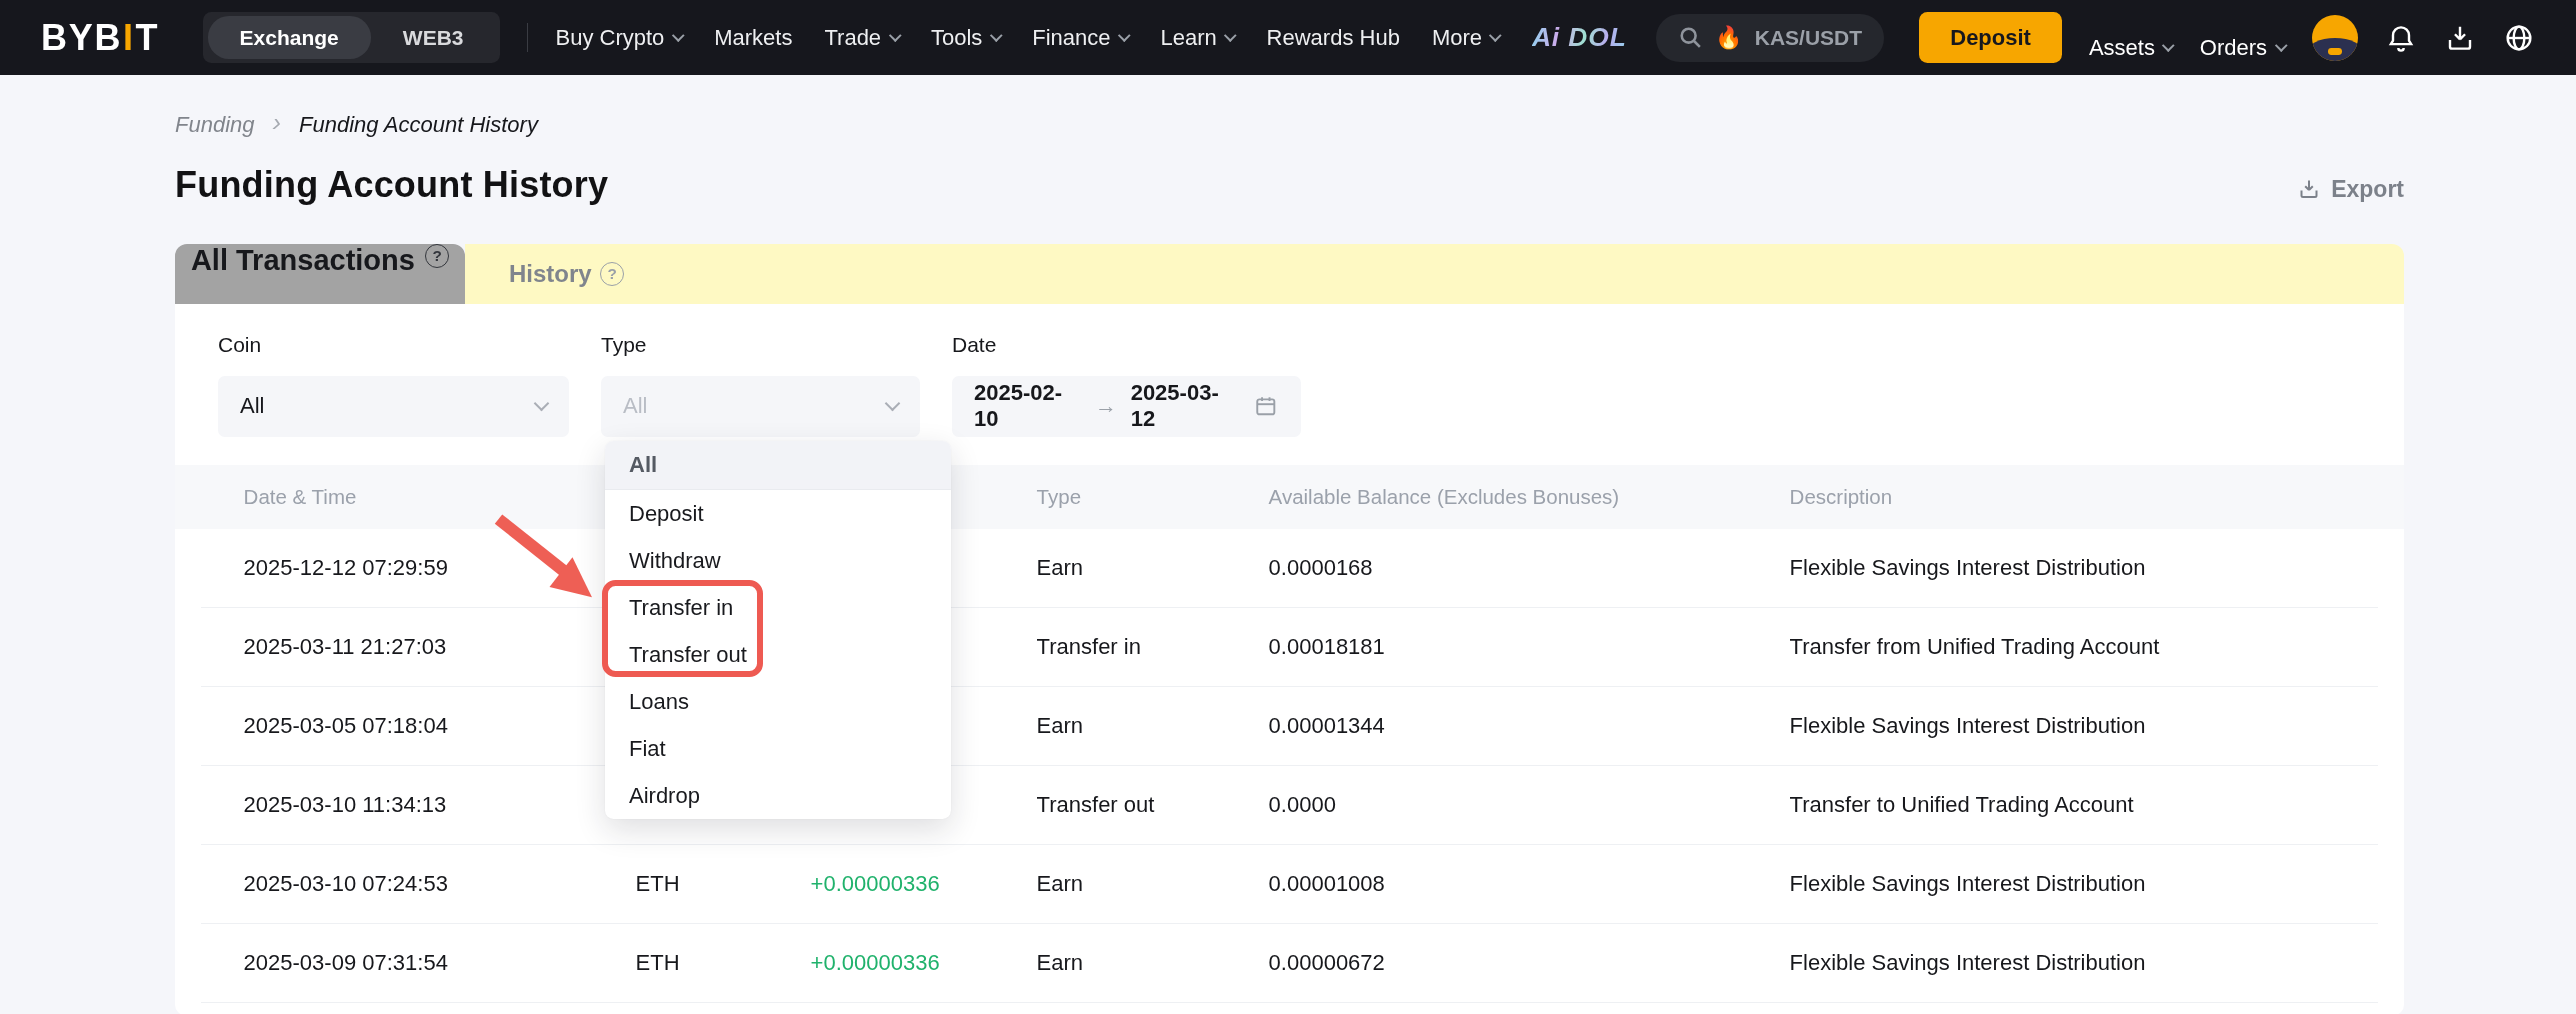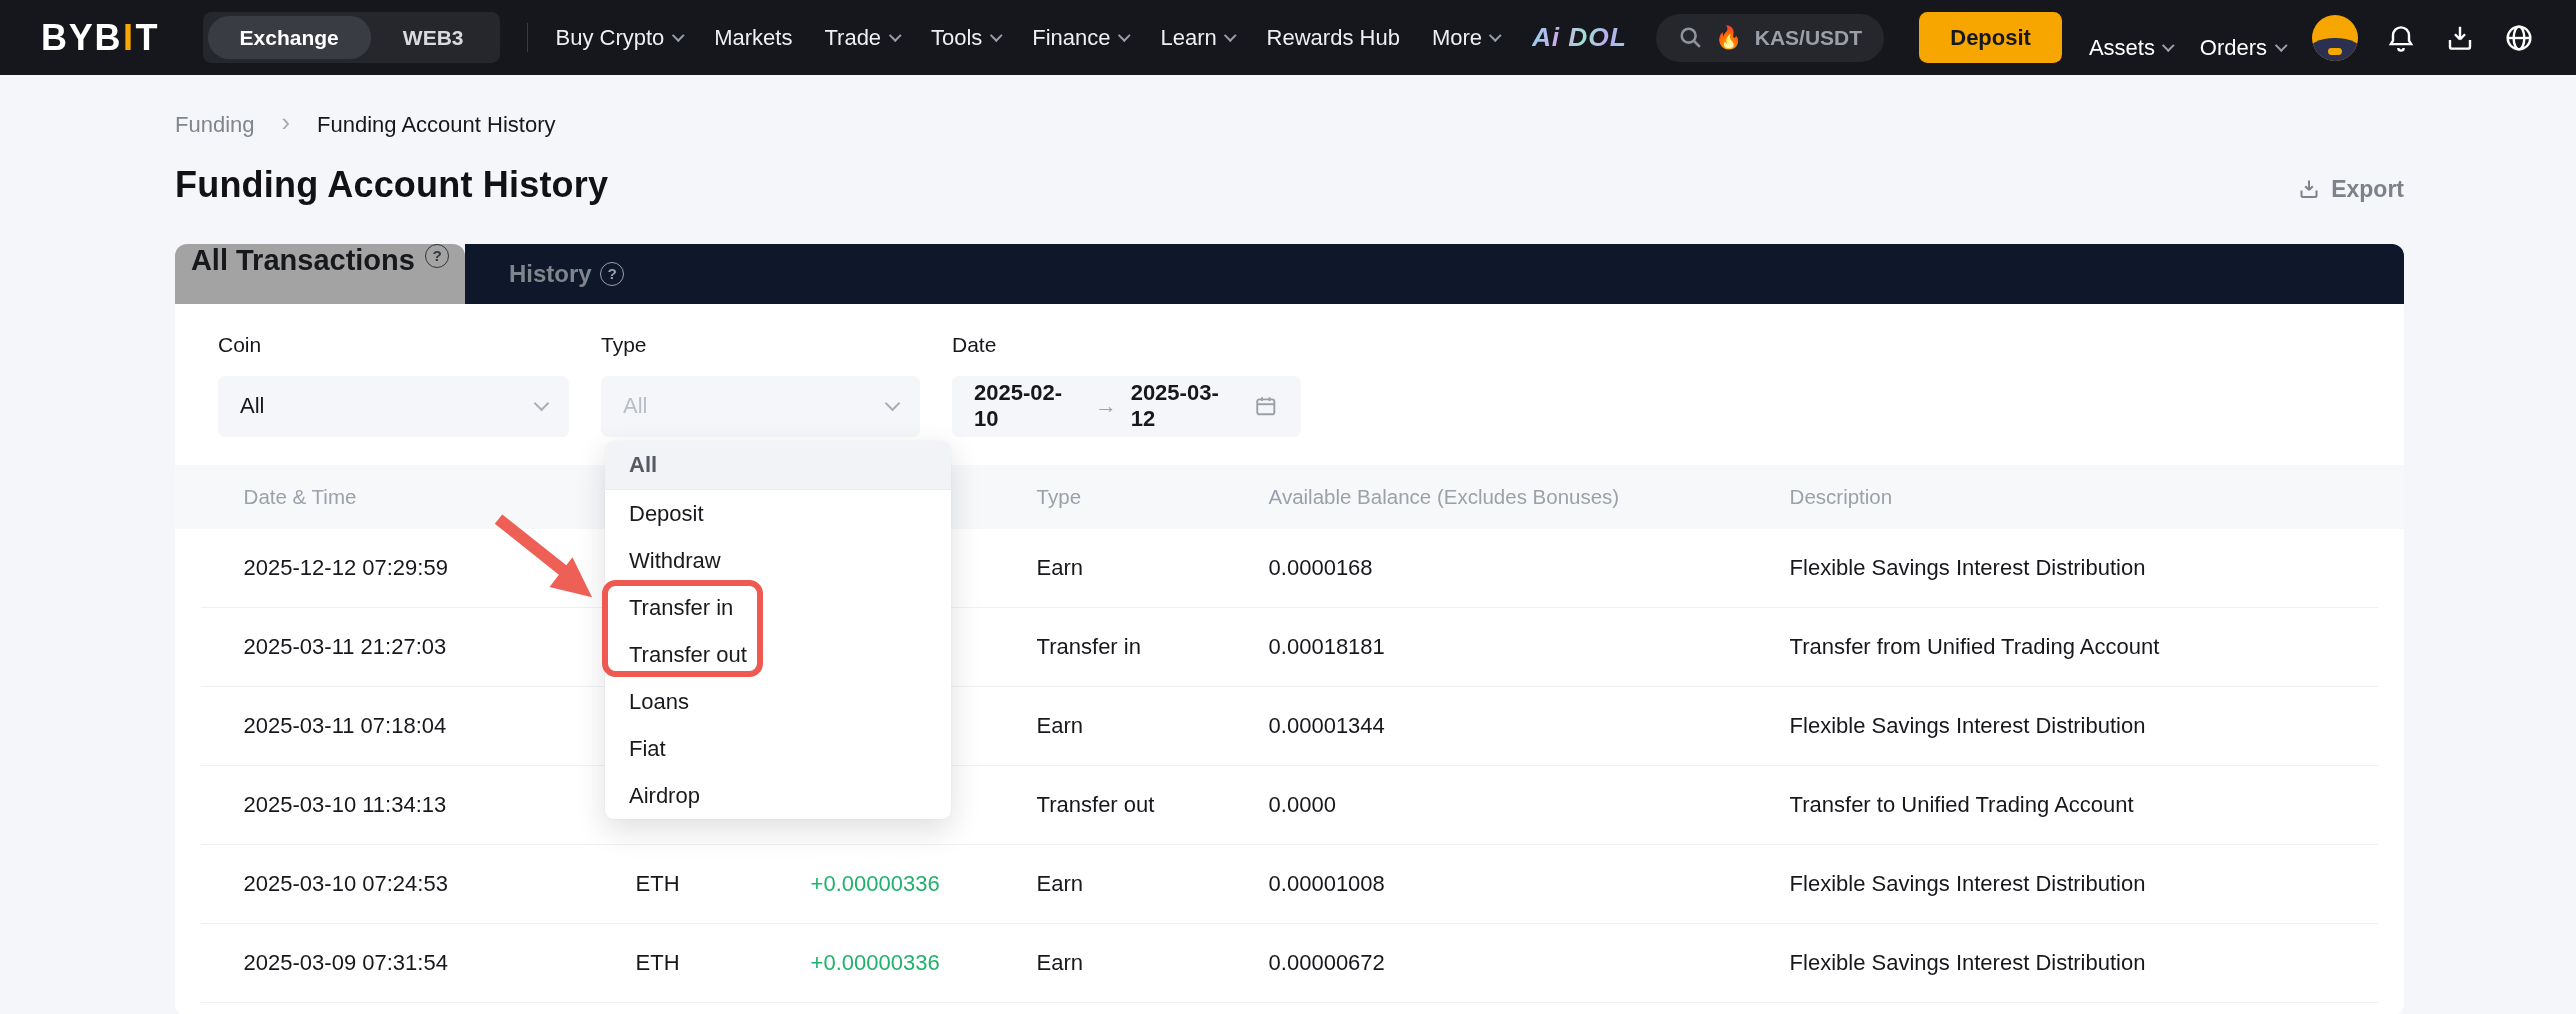--- a/index.html
+++ b/index.html
@@ -42,36 +42,36 @@
     font-size:22px; font-weight:700; padding:12.8px 31px; border-radius:8.5px; cursor:pointer;
   }
   .nav-link { font-size:22px; font-weight:500; color:#fff; display:flex; align-items:center; cursor:pointer;margin-top:20px; }
   .avatar { width:46px; height:46px; border-radius:50%; background:#f7a600; position:relative; overflow:hidden; cursor:pointer; }
   .avatar::before { content:""; position:absolute; left:-5.1px; right:-5.1px; bottom:-6.8px; height:29px;
     background:#2b3050; border-radius:50% 50% 0 0; }
   .avatar::after { content:""; position:absolute; left:16px; bottom:6px; width:13.6px; height:6.8px;
     background:#f7a600; border-radius:3.4px; }
   .nav-icon { display:flex; cursor:pointer; }
   
-  .breadcrumb { margin:36px 172px 0 175px; height:27px; display:flex; align-items:center; gap:27px; font-size:22px; }
+  .breadcrumb { margin:36px 172px 0 175px; height:27px; display:flex; align-items:center; gap:18px; font-size:22px;font-style:italic; }
   .crumb-parent { color:#81858c; cursor:pointer; }
   .crumb-sep { color:#a6aab1; font-size:25.6px; line-height:1; margin-top:-3.4px; }
   .crumb-current { color:#17181c; }
   .title-row { margin:24px 172px 0 175px; height:44px; display:flex; align-items:flex-end; justify-content:space-between; }
   .page-title { font-size:36px; font-weight:700; color:#121214; letter-spacing:0.2px; }
   .export-btn { display:flex; align-items:center; gap:10.2px; color:#7c818a; font-size:23px; font-weight:600; cursor:pointer; padding-bottom:3.4px; }
   
   .card { margin:38px 172px 0 175px; position:relative; }
   .tabstrip { display:flex; height:60px; }
   .tab-active {
     width:290px; background:#a3a3a3; border-radius:12px 12px 0 0;
     display:flex; justify-content:center; gap:10.2px;
     font-size:29px; font-weight:700; color:#17181c; cursor:pointer;
   }
-  .strip-rest { flex:1; background:#0f172a; border-radius:0 12px 0 0; display:flex; align-items:center; }
+  .strip-rest { flex:1; background:#fef9c3; border-radius:0 12px 0 0; display:flex; align-items:center; }
   .tab-inactive { display:flex; align-items:center; gap:8.5px; padding-left:44px;
     font-size:24px; font-weight:600; color:#80858d; cursor:pointer; }
   .help { width:24px; height:24px; border-radius:50%; border:1.7px solid #33363c; color:#33363c;
     font-size:15.3px; font-weight:700; display:flex; align-items:center; justify-content:center; }
   .help.muted { border-color:#9aa0a8; color:#9aa0a8; }
   .help::before { content:"?"; }
   .card-body { background:#fff; height:711px; border-radius:0 0 10.2px 10.2px; }
   
   .filters { display:flex; gap:32px; padding:29px 43px 0; }
   .fgroup .flabel { font-size:21px; color:#17181c; height:25.6px; margin-bottom:17px; }
@@ -292,21 +292,21 @@
       </div>
       <div class="trow">
         <div class="c0">2025-03-11 21:27:03</div>
         <div></div>
         <div class="amount"></div>
         <div>Transfer in</div>
         <div>0.00018181</div>
         <div>Transfer from Unified Trading Account</div>
       </div>
       <div class="trow">
-        <div class="c0">2025-03-11 07:18:04</div>
+        <div class="c0">2025-03-05 07:18:04</div>
         <div></div>
         <div class="amount"></div>
         <div>Earn</div>
         <div>0.00001344</div>
         <div>Flexible Savings Interest Distribution</div>
       </div>
       <div class="trow">
         <div class="c0">2025-03-10 11:34:13</div>
         <div></div>
         <div class="amount"></div>

